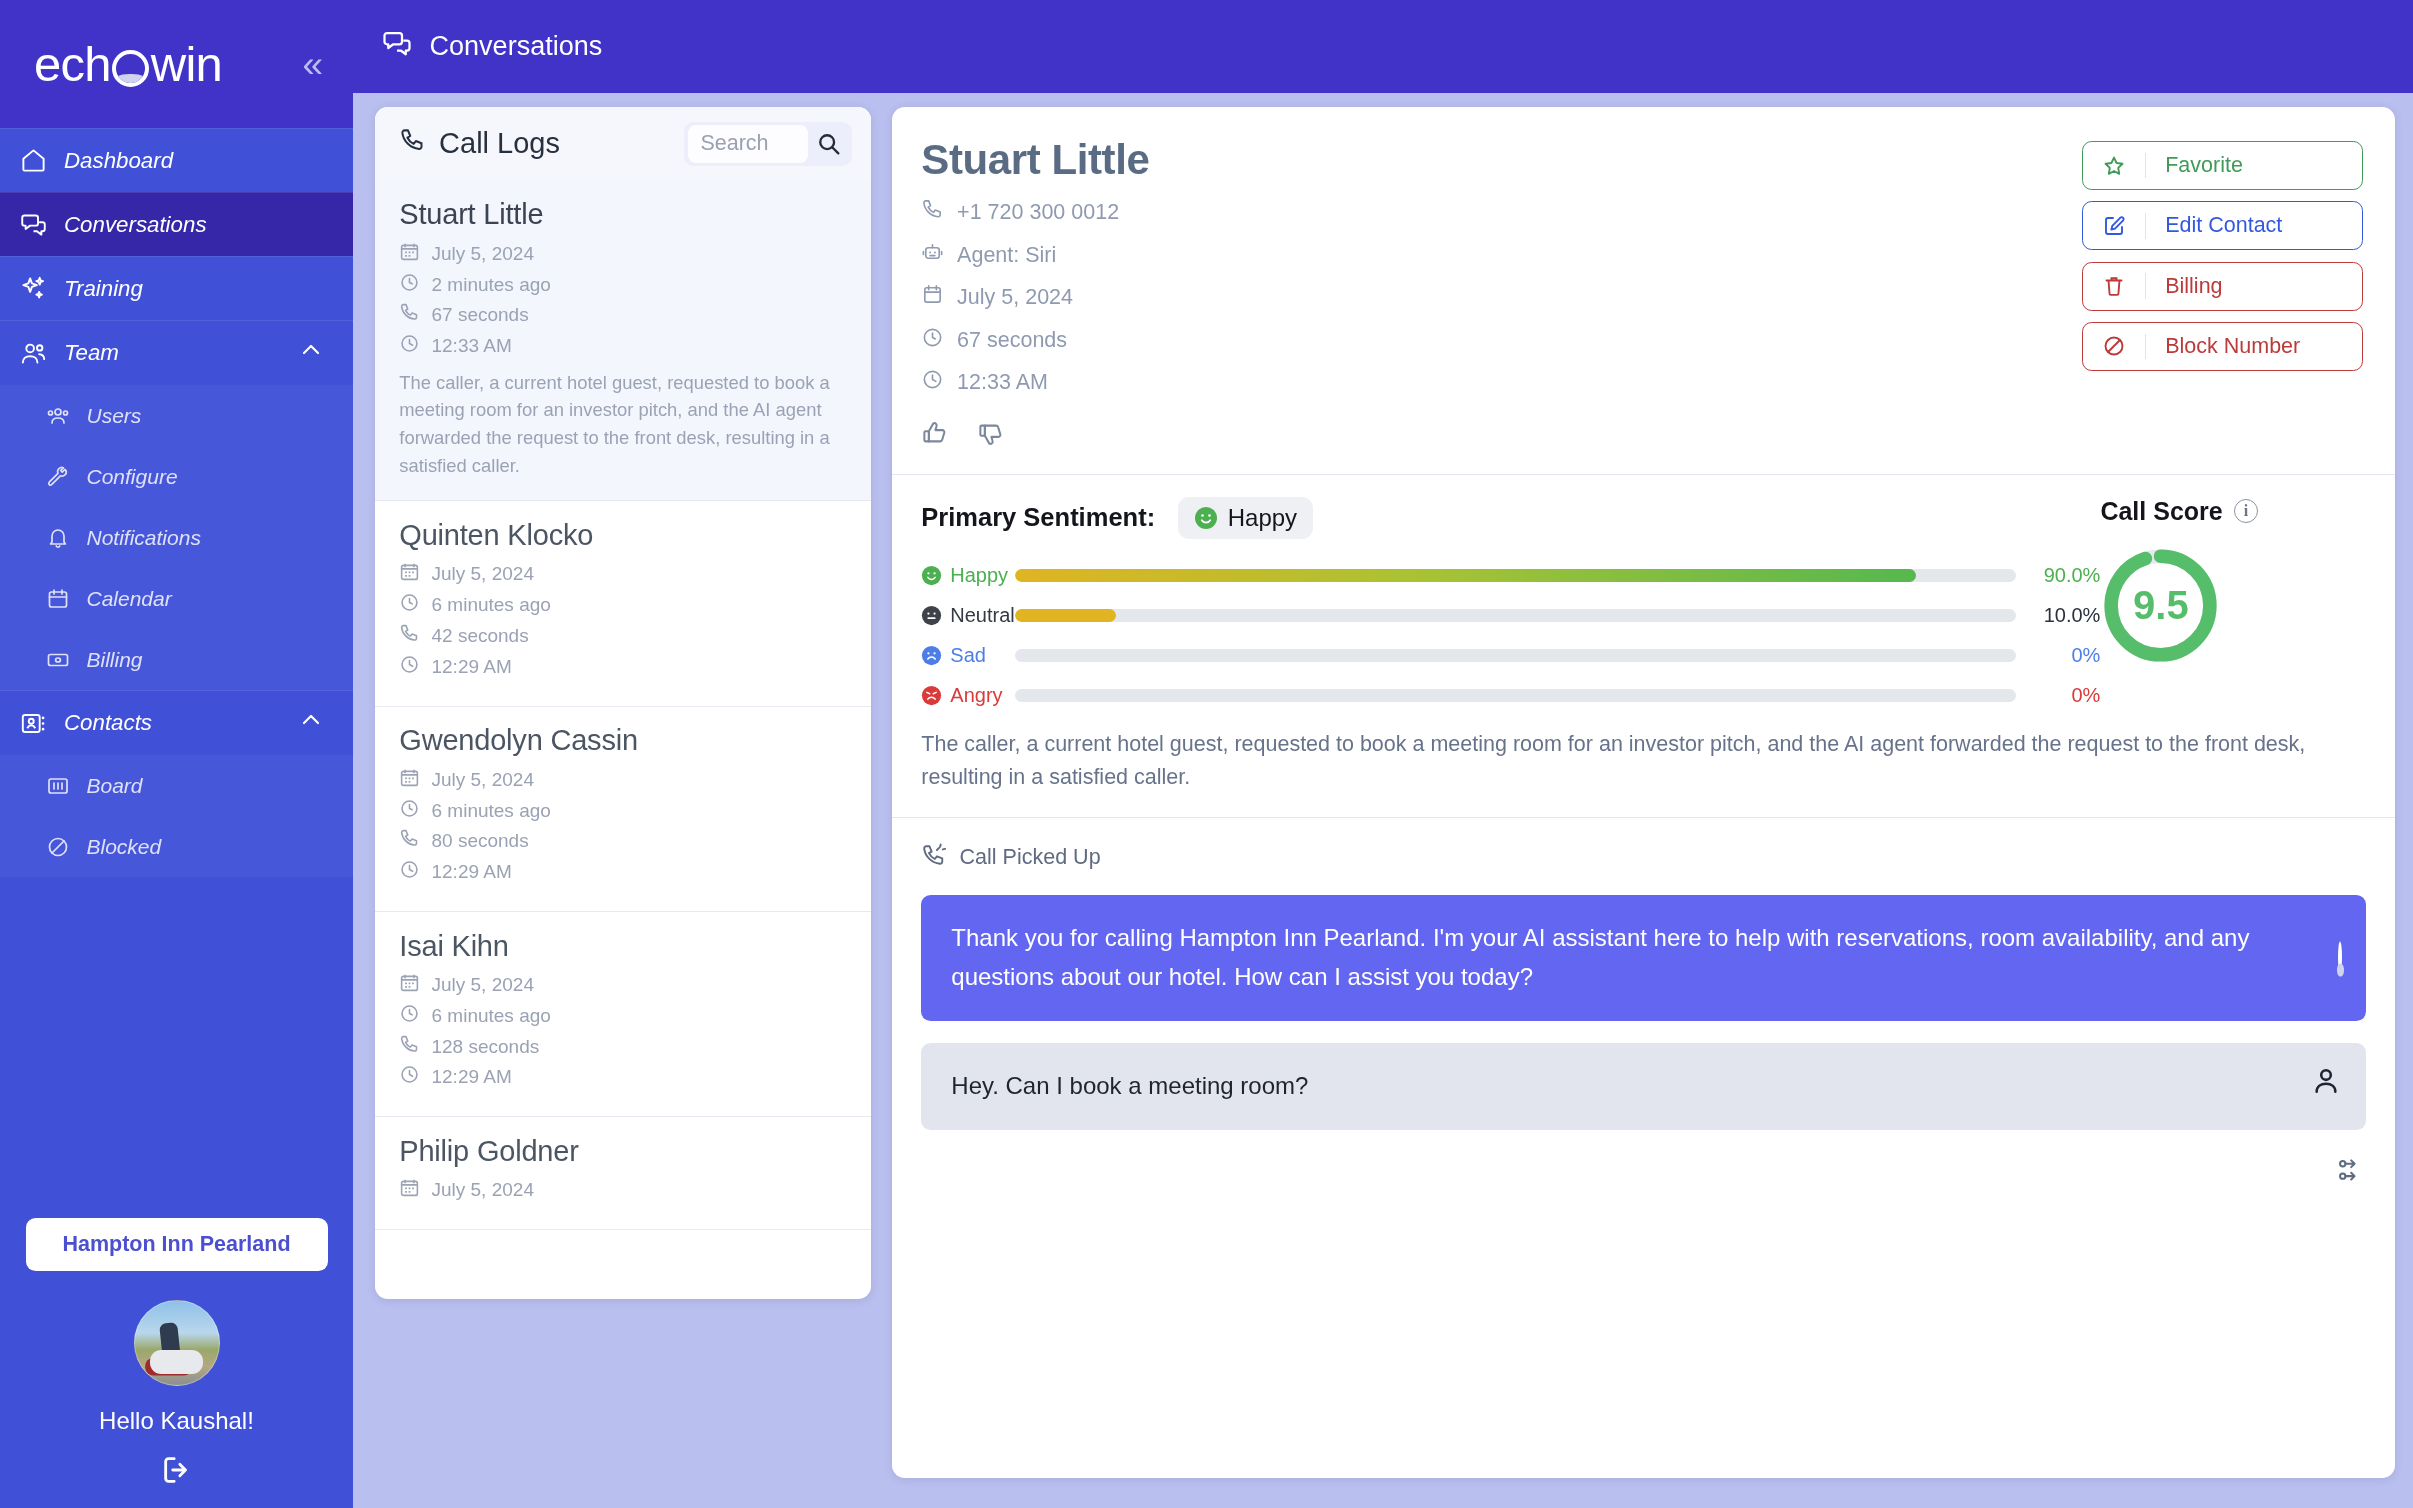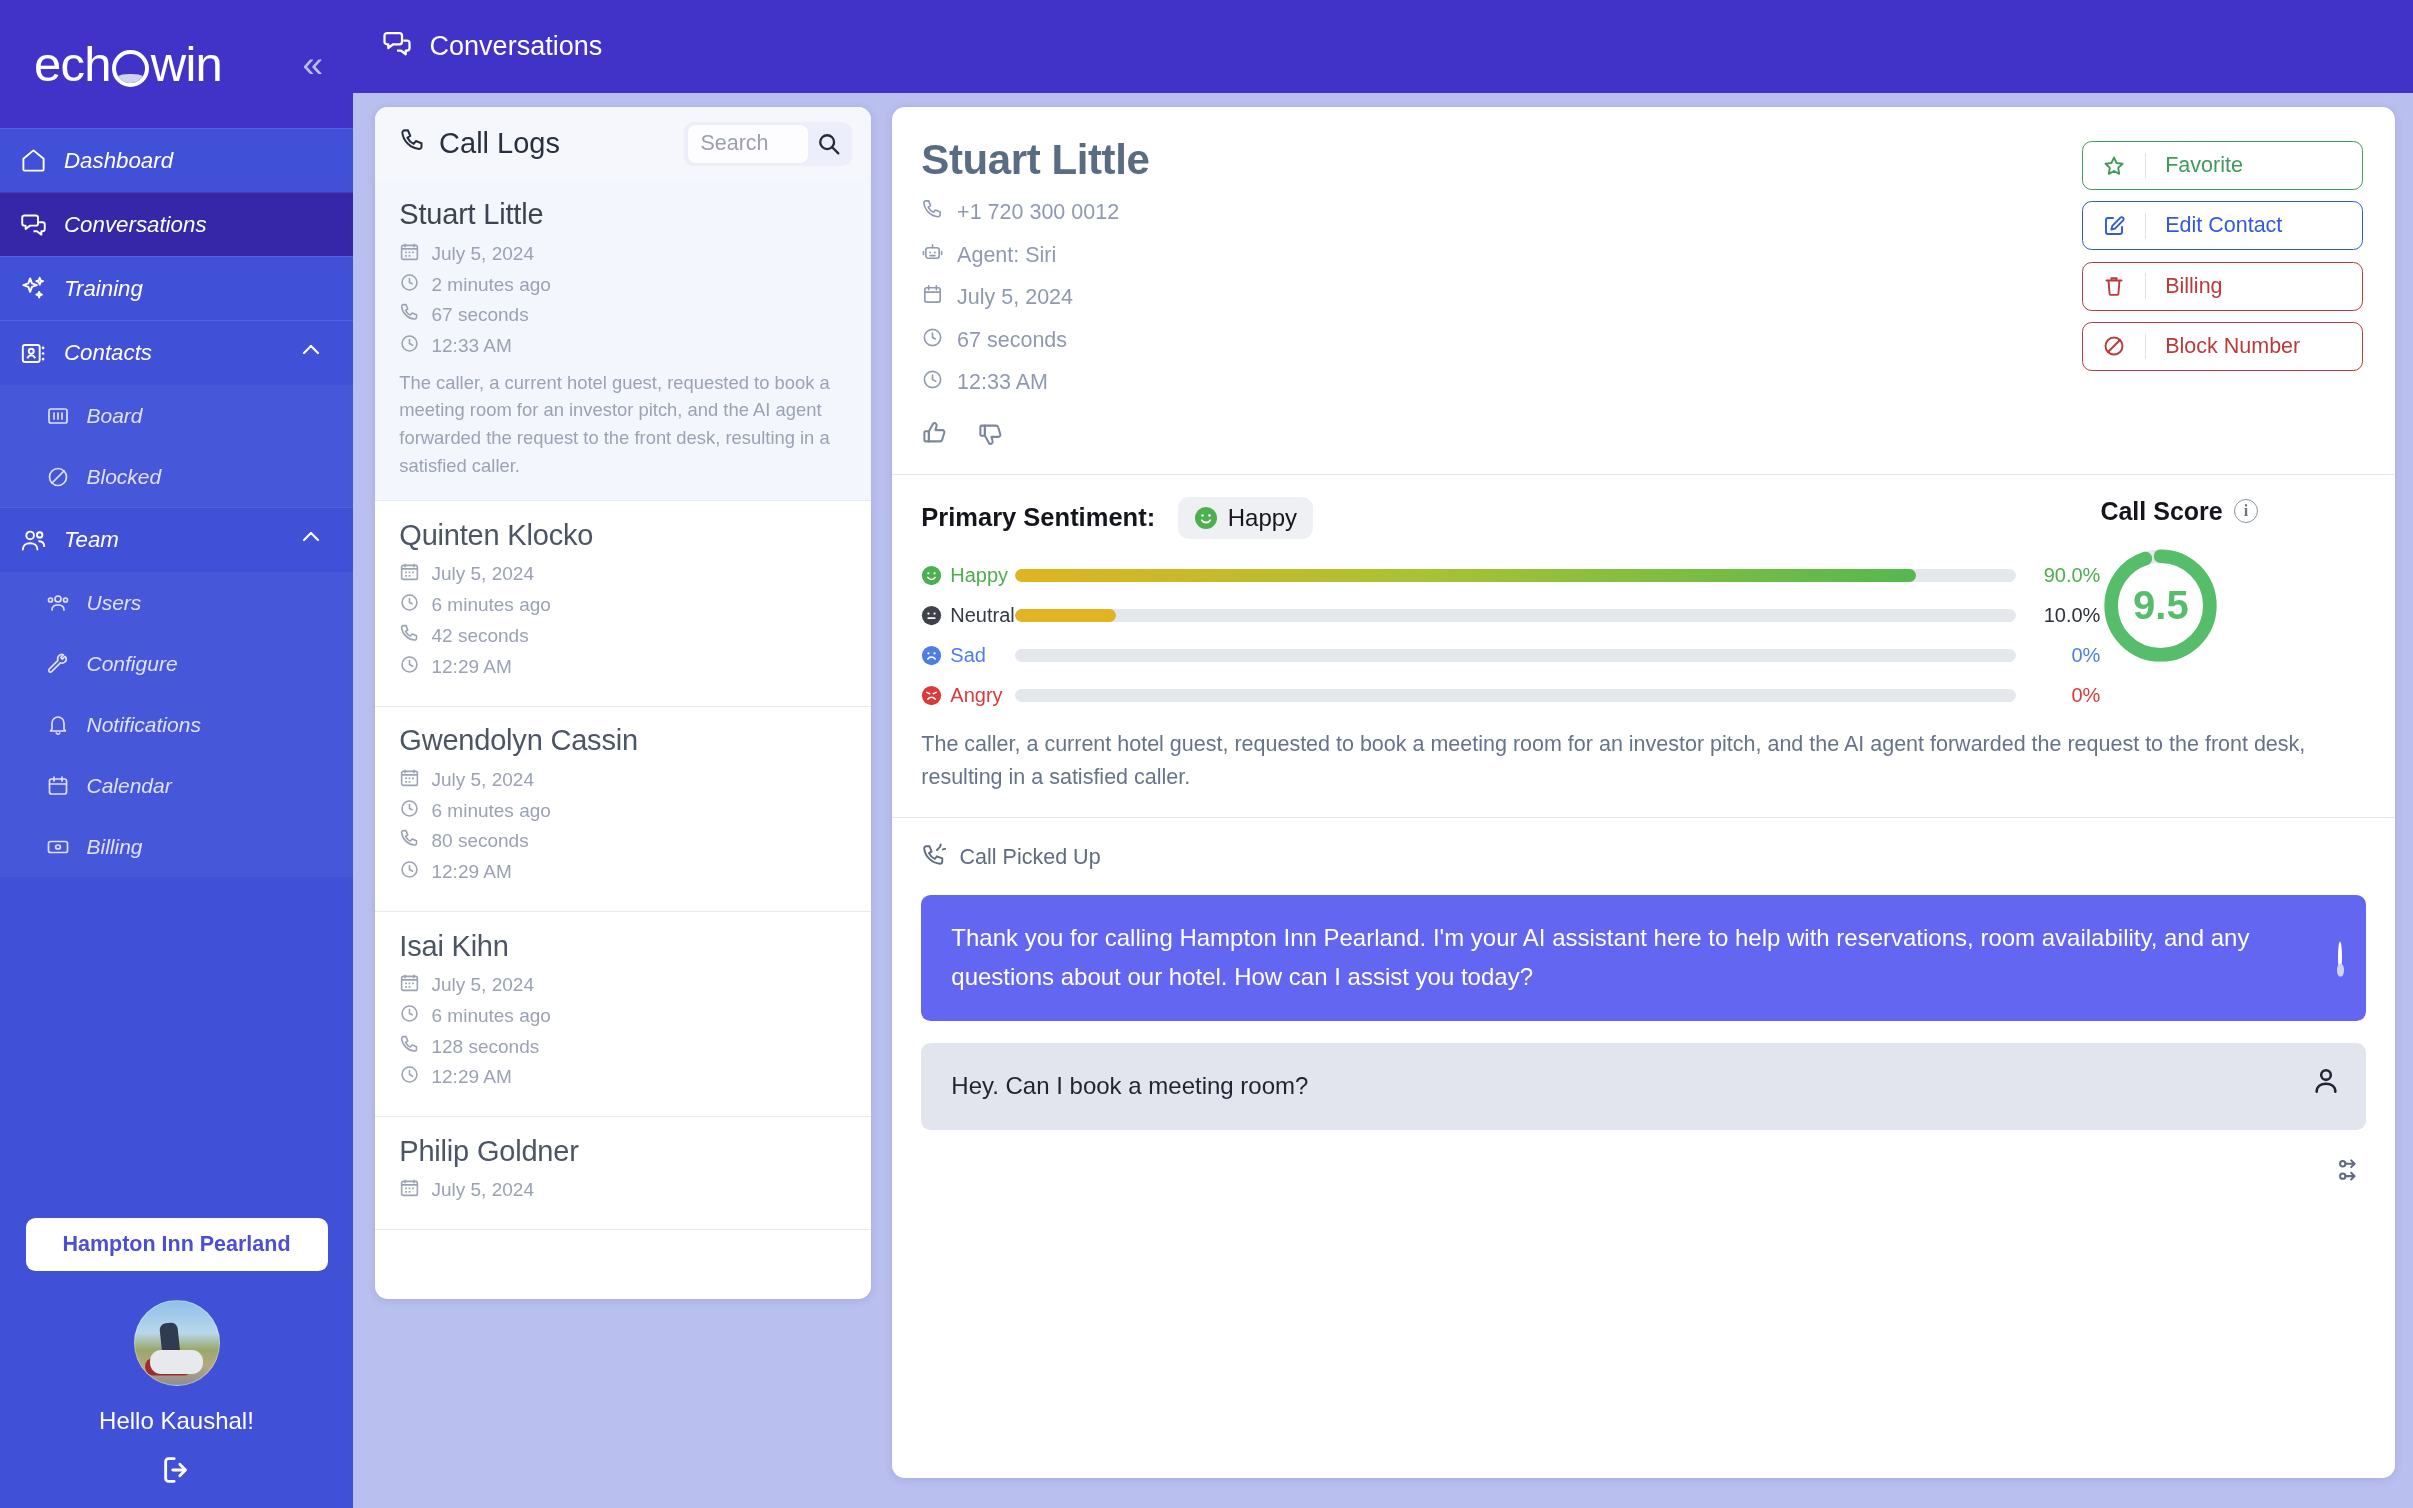--- a/index.html
+++ b/index.html
@@ -283,20 +283,87 @@
 
       <div class="nav-item">
         <span class="ico">
           <svg viewBox="0 0 24 24">
               <path d="M9 3l1.6 4.4L15 9l-4.4 1.6L9 15l-1.6-4.4L3 9l4.4-1.6z" stroke-linejoin="round"></path>
               <path d="M17.5 2.5l.8 2.2 2.2.8-2.2.8-.8 2.2-.8-2.2-2.2-.8 2.2-.8z" stroke-linejoin="round"></path>
               <path d="M17 15l.7 1.8 1.8.7-1.8.7-.7 1.8-.7-1.8-1.8-.7 1.8-.7z" stroke-linejoin="round"></path>
             </svg>
         </span>
         <span>Training</span>
+      </div>
+
+      <div class="nav-group">
+        <div class="nav-item" style="border-top:none">
+          <span class="ico">
+            <svg viewBox="0 0 24 24">
+                <circle cx="9" cy="7.5" r="3.4"></circle>
+                <path d="M2.5 20c0-3.6 2.9-5.6 6.5-5.6s6.5 2 6.5 5.6" stroke-linecap="round"></path>
+                <circle cx="17.5" cy="7" r="2.4"></circle>
+                <path d="M17 12.6c2.6.2 4.5 1.9 4.5 4.4" stroke-linecap="round"></path>
+              </svg>
+          </span>
+          <span>Team</span>
+          <span class="chev">
+            <svg viewBox="0 0 24 24">
+                <path d="M5 15l7-7 7 7" stroke-linecap="round" stroke-linejoin="round"></path>
+              </svg>
+          </span>
+        </div>
+        <div class="group-body">
+          <div class="sub-item">
+            <span class="ico">
+              <svg viewBox="0 0 24 24">
+                  <circle cx="12" cy="8" r="3"></circle>
+                  <path d="M6 19c0-3.3 2.7-5 6-5s6 1.7 6 5" stroke-linecap="round"></path>
+                  <circle cx="4.5" cy="9" r="2"></circle>
+                  <circle cx="19.5" cy="9" r="2"></circle>
+                </svg>
+            </span>
+            <span>Users</span>
+          </div>
+          <div class="sub-item">
+            <span class="ico">
+              <svg viewBox="0 0 24 24">
+                  <path d="M20 5.5a4.2 4.2 0 0 1-5.6 5.3L5.6 19.6a1.7 1.7 0 0 1-2.4-2.4l8.8-8.8A4.2 4.2 0 0 1 17.4 2.8l-2.7 2.7 1.6 1.6 2.7-2.7c.6.4 1 1.3 1 2.1z" stroke-linejoin="round"></path>
+                </svg>
+            </span>
+            <span>Configure</span>
+          </div>
+          <div class="sub-item">
+            <span class="ico">
+              <svg viewBox="0 0 24 24">
+                  <path d="M6 16V10a6 6 0 0 1 12 0v6l1.4 2H4.6z" stroke-linejoin="round"></path>
+                  <path d="M10.2 20a2 2 0 0 0 3.6 0" stroke-linecap="round"></path>
+                </svg>
+            </span>
+            <span>Notifications</span>
+          </div>
+          <div class="sub-item">
+            <span class="ico">
+              <svg viewBox="0 0 24 24">
+                  <rect x="3.5" y="5" width="17" height="15" rx="2"></rect>
+                  <path d="M3.5 10h17M8 3v4M16 3v4" stroke-linecap="round"></path>
+                </svg>
+            </span>
+            <span>Calendar</span>
+          </div>
+          <div class="sub-item">
+            <span class="ico">
+              <svg viewBox="0 0 24 24">
+                  <rect x="2.5" y="6.5" width="19" height="11" rx="2"></rect>
+                  <ellipse cx="12" cy="12" rx="2.4" ry="2"></ellipse>
+                </svg>
+            </span>
+            <span>Billing</span>
+          </div>
+        </div>
       </div>
 
       <div class="nav-group">
         <div class="nav-item" style="border-top:none">
           <span class="ico">
             <svg viewBox="0 0 24 24">
                 <rect x="2.5" y="4.5" width="15" height="15" rx="2"></rect>
                 <circle cx="10" cy="10" r="2.2"></circle>
                 <path d="M6.5 16.2c.8-1.7 2-2.5 3.5-2.5s2.7.8 3.5 2.5"></path>
                 <path d="M20.5 7v.01M20.5 12v.01M20.5 17v.01" stroke-linecap="round" stroke-width="2.4"></path>
@@ -324,87 +391,20 @@
               <svg viewBox="0 0 24 24">
                   <circle cx="12" cy="12" r="8.5"></circle>
                   <path d="M6 18 18 6" stroke-linecap="round"></path>
                 </svg>
             </span>
             <span>Blocked</span>
           </div>
         </div>
       </div>
 
-      <div class="nav-group">
-        <div class="nav-item" style="border-top:none">
-          <span class="ico">
-            <svg viewBox="0 0 24 24">
-                <circle cx="9" cy="7.5" r="3.4"></circle>
-                <path d="M2.5 20c0-3.6 2.9-5.6 6.5-5.6s6.5 2 6.5 5.6" stroke-linecap="round"></path>
-                <circle cx="17.5" cy="7" r="2.4"></circle>
-                <path d="M17 12.6c2.6.2 4.5 1.9 4.5 4.4" stroke-linecap="round"></path>
-              </svg>
-          </span>
-          <span>Team</span>
-          <span class="chev">
-            <svg viewBox="0 0 24 24">
-                <path d="M5 15l7-7 7 7" stroke-linecap="round" stroke-linejoin="round"></path>
-              </svg>
-          </span>
-        </div>
-        <div class="group-body">
-          <div class="sub-item">
-            <span class="ico">
-              <svg viewBox="0 0 24 24">
-                  <circle cx="12" cy="8" r="3"></circle>
-                  <path d="M6 19c0-3.3 2.7-5 6-5s6 1.7 6 5" stroke-linecap="round"></path>
-                  <circle cx="4.5" cy="9" r="2"></circle>
-                  <circle cx="19.5" cy="9" r="2"></circle>
-                </svg>
-            </span>
-            <span>Users</span>
-          </div>
-          <div class="sub-item">
-            <span class="ico">
-              <svg viewBox="0 0 24 24">
-                  <path d="M20 5.5a4.2 4.2 0 0 1-5.6 5.3L5.6 19.6a1.7 1.7 0 0 1-2.4-2.4l8.8-8.8A4.2 4.2 0 0 1 17.4 2.8l-2.7 2.7 1.6 1.6 2.7-2.7c.6.4 1 1.3 1 2.1z" stroke-linejoin="round"></path>
-                </svg>
-            </span>
-            <span>Configure</span>
-          </div>
-          <div class="sub-item">
-            <span class="ico">
-              <svg viewBox="0 0 24 24">
-                  <path d="M6 16V10a6 6 0 0 1 12 0v6l1.4 2H4.6z" stroke-linejoin="round"></path>
-                  <path d="M10.2 20a2 2 0 0 0 3.6 0" stroke-linecap="round"></path>
-                </svg>
-            </span>
-            <span>Notifications</span>
-          </div>
-          <div class="sub-item">
-            <span class="ico">
-              <svg viewBox="0 0 24 24">
-                  <rect x="3.5" y="5" width="17" height="15" rx="2"></rect>
-                  <path d="M3.5 10h17M8 3v4M16 3v4" stroke-linecap="round"></path>
-                </svg>
-            </span>
-            <span>Calendar</span>
-          </div>
-          <div class="sub-item">
-            <span class="ico">
-              <svg viewBox="0 0 24 24">
-                  <rect x="2.5" y="6.5" width="19" height="11" rx="2"></rect>
-                  <ellipse cx="12" cy="12" rx="2.4" ry="2"></ellipse>
-                </svg>
-            </span>
-            <span>Billing</span>
-          </div>
-        </div>
-      </div>
-
     </nav>
 
     <div class="sidebar-spacer"></div>
 
     <div class="org-pill">Hampton Inn Pearland</div>
     <div class="avatar"></div>
     <div class="greeting">Hello Kaushal!</div>
     <div class="logout">
       <svg viewBox="0 0 24 24">
           <path d="M10 4H6a2 2 0 0 0-2 2v12a2 2 0 0 0 2 2h4" stroke-linecap="round" stroke-linejoin="round"></path>

